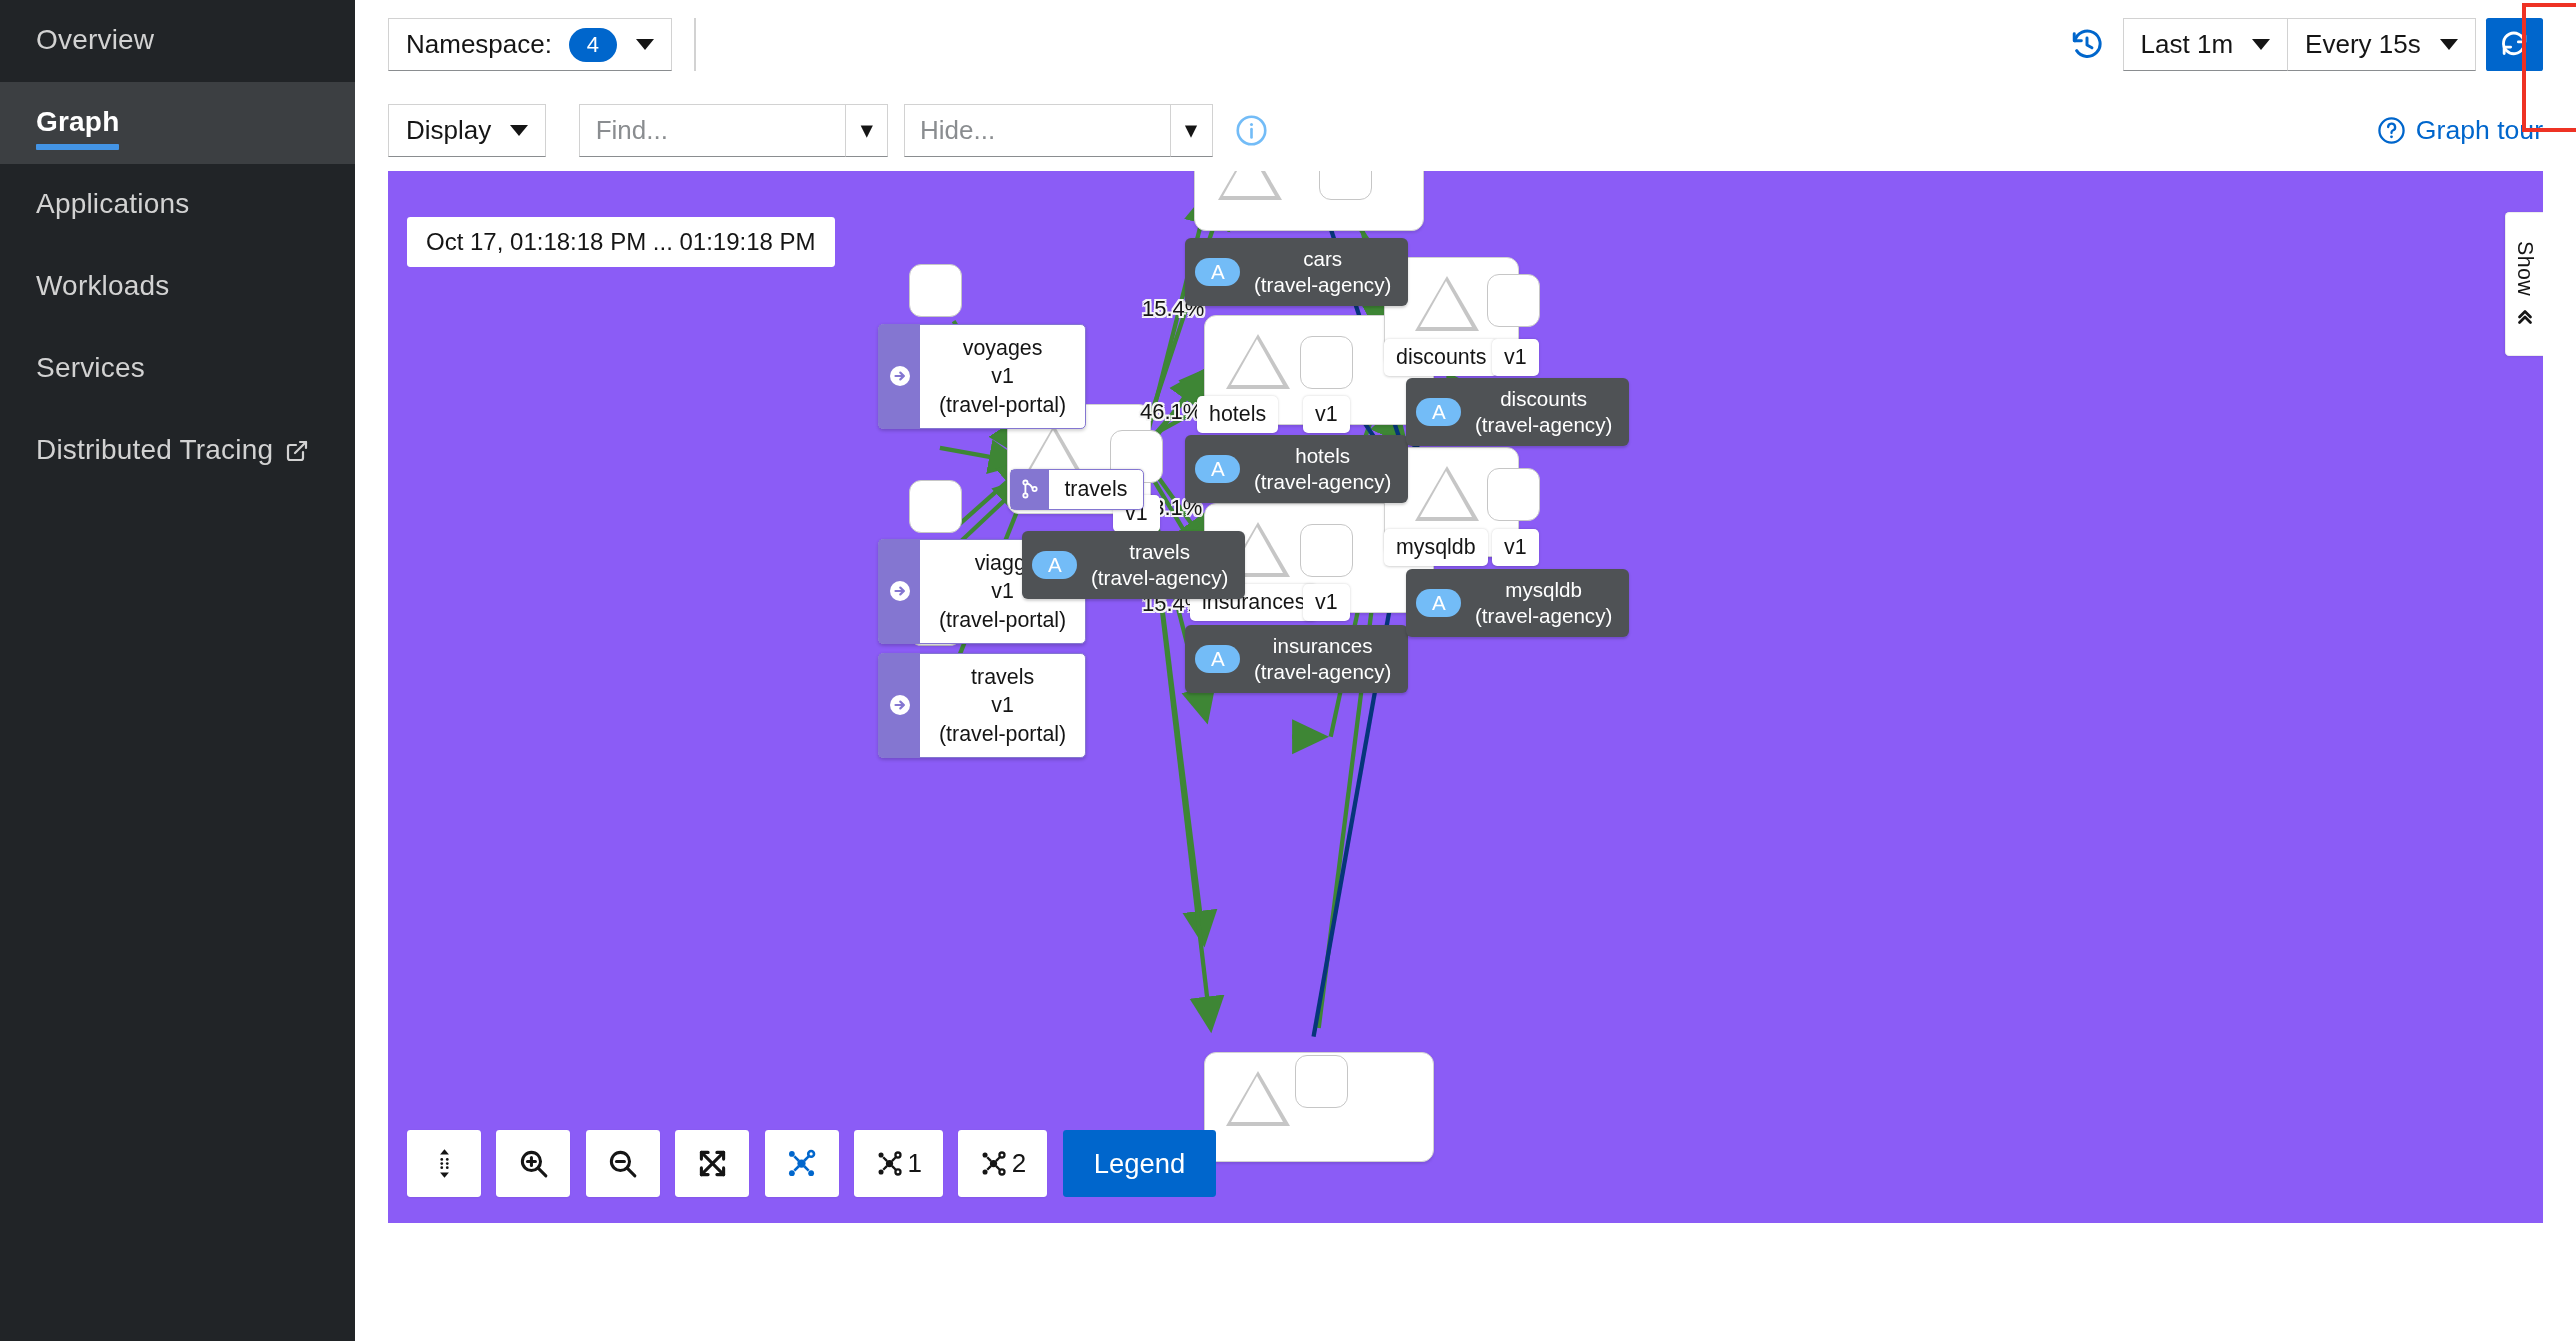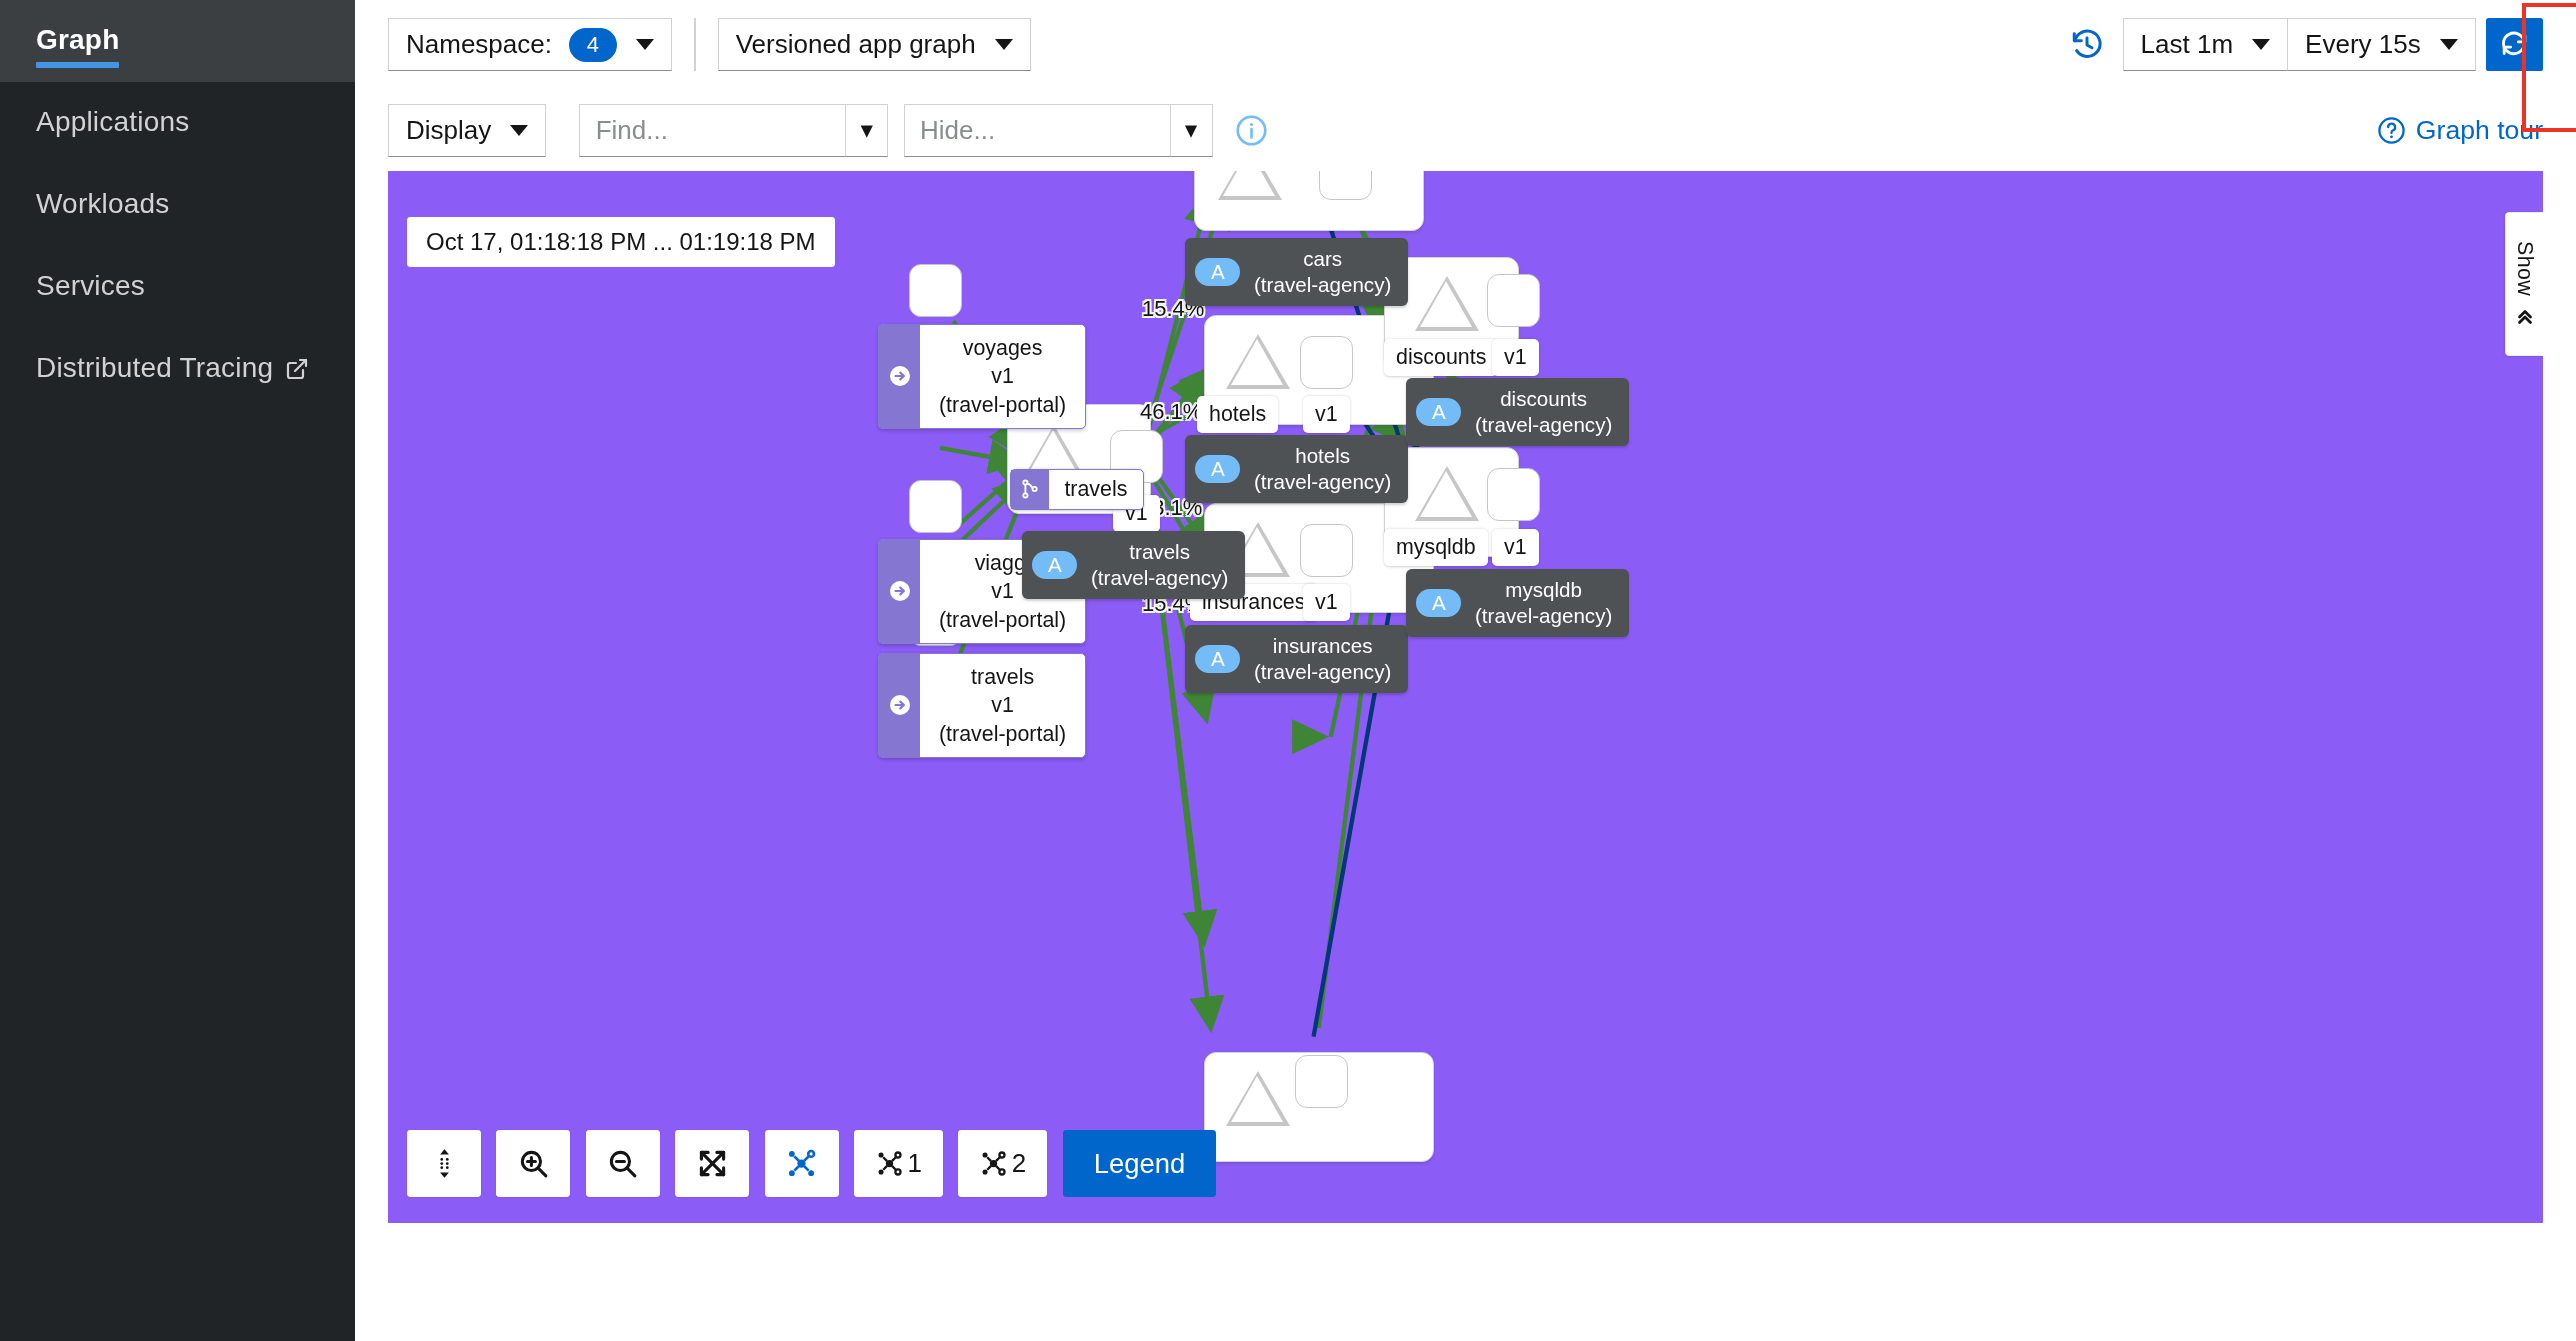--- a/index.html
+++ b/index.html
@@ -327,20 +327,23 @@
     letter-spacing: 0.4px;
   }
   #show-tab .chev { margin-top: 8.6px; transform: rotate(90deg); display:flex; }
 </style>
 </head>
 <body>
 
 <div id="app">
 
   <nav id="sidebar">
+    <div class="nav-item">
+      <span class="nav-label">Overview</span>
+    </div>
     <div class="nav-item active">
       <span class="nav-label">Graph</span>
     </div>
     <div class="nav-item">
       <span class="nav-label">Applications</span>
     </div>
     <div class="nav-item">
       <span class="nav-label">Workloads</span>
     </div>
     <div class="nav-item">
@@ -362,24 +365,20 @@
 
     <div class="toolbar" id="toolbar-top">
       <div class="pf-select">
         <span>Namespace:</span>
         <span class="ns-badge">4</span>
         <span class="caret"></span>
       </div>
 
       <div class="vsep"></div>
 
-      <div class="pf-select">
-        <span>Versioned app graph</span>
-        <span class="caret"></span>
-      </div>
 
       <div style="position:absolute; right:33px; top:0; height:89px; display:flex; align-items:center;">
         <span style="margin-right:19px; display:flex;">
           <svg width="34" height="34" viewBox="0 0 24 24" fill="none" stroke="#0066cc" stroke-width="2.1" stroke-linecap="round" stroke-linejoin="round">
             <polyline points="3 4 3 9 8 9"></polyline>
             <path d="M3.5 9a9 9 0 1 1 1.2 7"></path>
             <polyline points="12 7 12 12 15.5 14"></polyline>
           </svg>
         </span>
         <div class="pf-select" style="border-right:none;">

